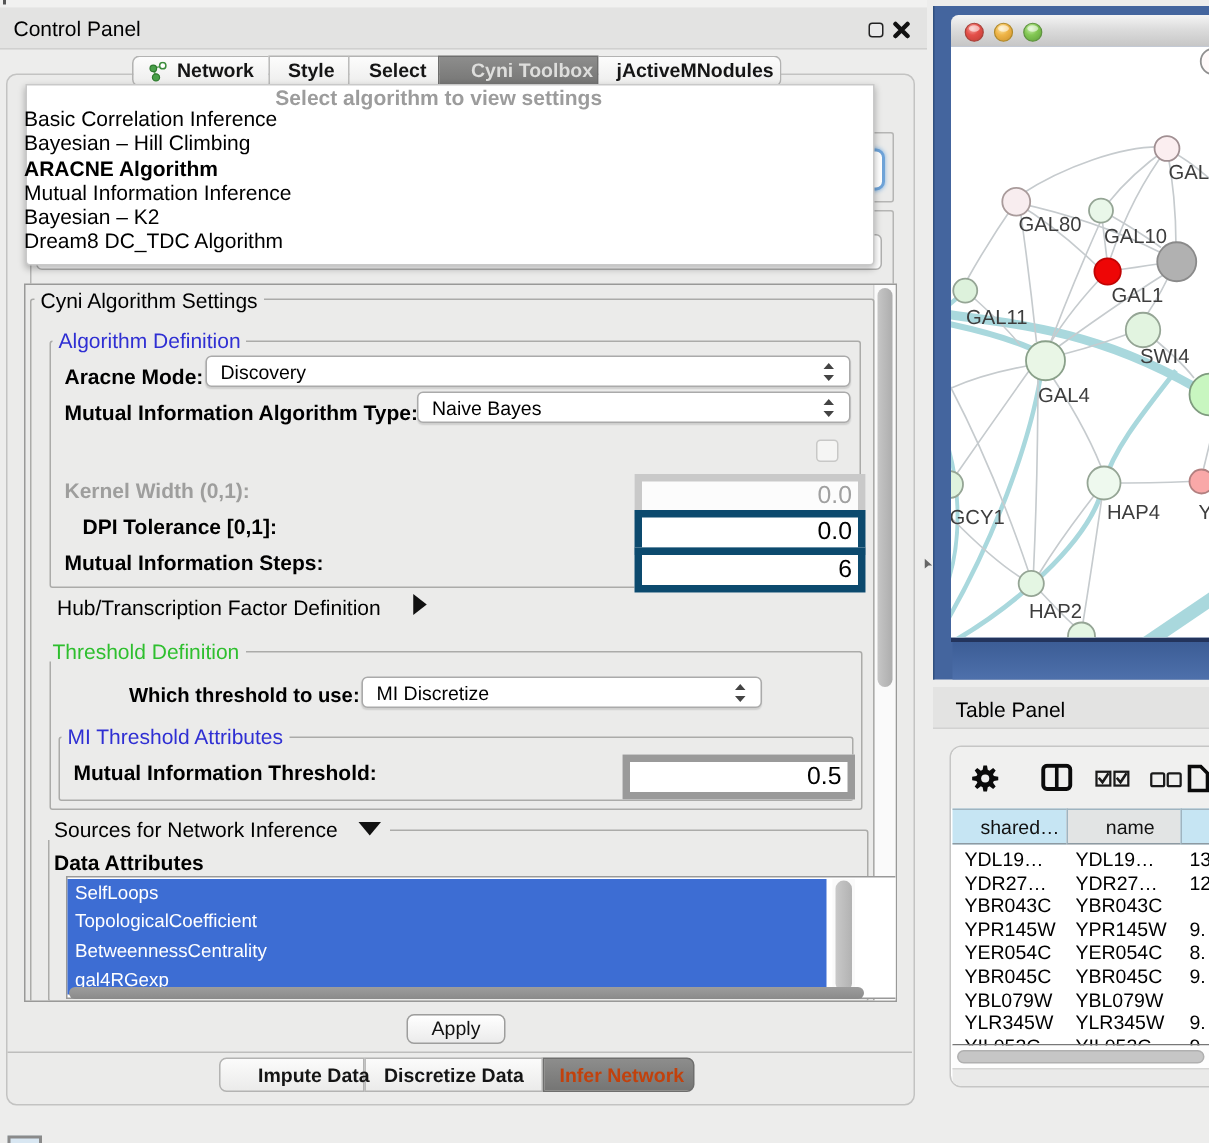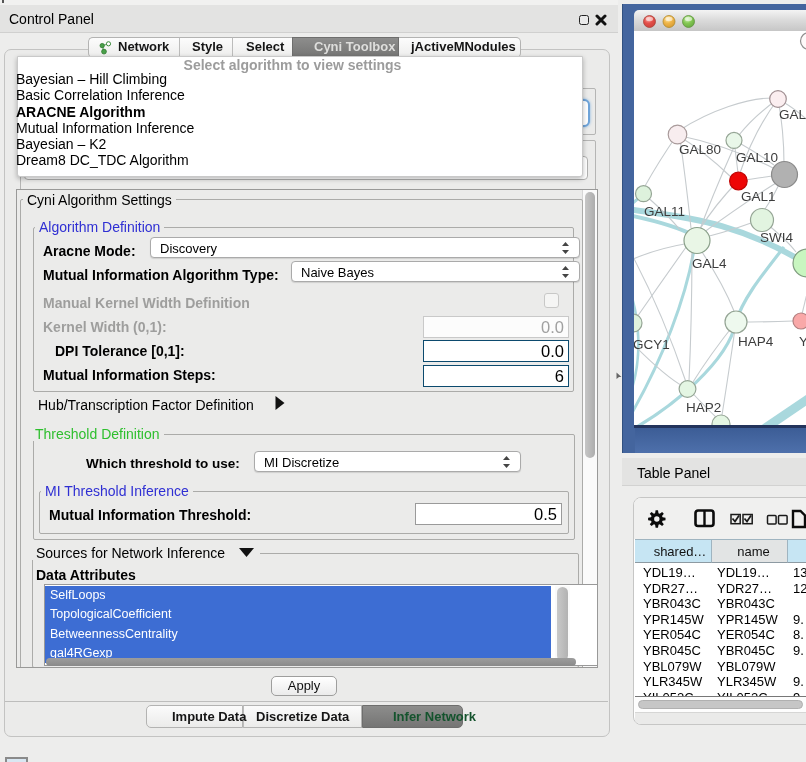--- a/index.html
+++ b/index.html
@@ -3,25 +3,25 @@
 <meta charset="utf-8">
 <style>
   html,body{margin:0;padding:0;}
   body{width:806px;height:762px;position:relative;overflow:hidden;
        background:#ededec;font-family:"Liberation Sans",sans-serif;}
   .abs{position:absolute;}
   .lbl{font-size:14px;color:#000;white-space:nowrap;}
   .abs div{white-space:nowrap;}
   .bold{font-weight:bold;}
   .combo{position:absolute;background:#fff;border:1px solid #aaa;border-radius:4px;
-         box-shadow:0 1px 1px rgba(0,0,0,0.12);margin-left:13px;}
+         box-shadow:0 1px 1px rgba(0,0,0,0.12);}
   .combo .ctext{position:absolute;left:9px;top:50%;transform:translateY(-50%);
          font-size:13px;color:#000;white-space:nowrap;}
   .arrows{position:absolute;right:9px;top:50%;transform:translateY(-50%);width:9px;}
-  .fld{position:absolute;background:#fff;border:1px solid #0c4a6e;
+  .fld{position:absolute;background:#fff;border:5px solid #0c4a6e;
        font-size:16.5px;color:#000;text-align:right;}
   .fld span{position:absolute;right:4px;top:50%;transform:translateY(-50%);}
   .grp{position:absolute;border:1px solid #ababa9;border-radius:2px;}
   .gtitle{position:absolute;background:#ebebea;padding:0 4px;font-size:14px;
           line-height:13px;white-space:nowrap;}
 </style>
 </head>
 <body>
 
 <div class="abs" style="left:0;top:0;width:618px;height:5px;background:#f1f1f0;"></div>
@@ -165,22 +165,22 @@
 </div>
 
 <div class="abs" style="left:20px;top:88px;width:574px;height:45px;border:1px solid #b5b5b4;border-radius:2px;"></div>
 <div class="abs" style="left:430px;top:99px;width:156px;height:24px;background:#fff;border:2.5px solid #6ea3d8;border-radius:6px;box-shadow:0 0 3px #7fb2e2;"></div>
 <div class="abs" style="left:20px;top:140px;width:574px;height:50px;border:1px solid #b5b5b4;border-radius:2px;"></div>
 <div class="abs" style="left:24px;top:156px;width:562px;height:22px;background:#fff;border:1px solid #b0b0af;border-radius:4px;"></div>
 
 <div class="abs" style="left:17px;top:56px;width:564px;height:119px;background:#fff;border:1px solid #c9c9c9;border-radius:0 0 3px 3px;box-shadow:0 2px 5px rgba(0,0,0,0.28);"></div>
 <div class="abs" style="left:17px;top:57px;width:551px;text-align:center;font-size:14px;color:#9c9c9c;font-weight:bold;">Select algorithm to view settings</div>
 <div class="abs" style="left:16px;top:71px;font-size:14px;line-height:16.3px;color:#000;">
+  <div>Basic Correlation Inference</div>
   <div>Bayesian – Hill Climbing</div>
-  <div>Basic Correlation Inference</div>
   <div style="font-weight:bold;">ARACNE Algorithm</div>
   <div>Mutual Information Inference</div>
   <div>Bayesian – K2</div>
   <div>Dream8 DC_TDC Algorithm</div>
 </div>
 
 <div class="abs" style="left:16px;top:189px;width:582px;height:479px;border:1px solid #999998;background:#ebebea;box-sizing:border-box;overflow:hidden;">
 
  <div class="abs" style="left:565px;top:0;width:15px;height:477px;background:#fafafa;border-left:1px solid #d6d6d6;"></div>
  <div class="abs" style="left:567.5px;top:2px;width:10px;height:266px;background:linear-gradient(90deg,#c6c6c6,#adadad);border-radius:5px;"></div>
@@ -198,21 +198,20 @@
         <path d="M4.5 0.5 L8 4.5 L1 4.5 Z M4.5 12.5 L8 8.5 L1 8.5 Z" fill="#444"></path>
       </svg>
  </div>
  <div class="abs lbl bold" style="left:26px;top:77px;">Mutual Information Algorithm Type:</div>
  <div class="combo" style="left:261px;top:71px;width:289px;height:21px;box-sizing:border-box;">
    <div class="ctext">Naive Bayes</div>
    <svg class="arrows" width="9" height="13" viewBox="0 0 9 13">
         <path d="M4.5 0.5 L8 4.5 L1 4.5 Z M4.5 12.5 L8 8.5 L1 8.5 Z" fill="#444"></path>
       </svg>
  </div>
- <div class="abs lbl bold" style="left:26px;top:105px;color:#9e9e9d;">Manual Kernel Width Definition</div>
  <div class="abs" style="left:527px;top:103px;width:13px;height:13px;border:1px solid #c8c8c7;border-radius:3px;background:#f5f5f4;"></div>
  <div class="abs lbl bold" style="left:26px;top:129px;color:#9e9e9d;">Kernel Width (0,1):</div>
  <div class="fld" style="left:406px;top:126px;width:144px;height:20px;background:#fcfcfc;border-color:#c9c9c9;color:#a0a0a0;">
       <span>0.0</span>
     </div>
  <div class="abs lbl bold" style="left:14px;top:153px;margin-left:24px;">DPI Tolerance [0,1]:</div>
  <div class="fld" style="left:406px;top:150px;width:144px;height:20px;">
       <span>0.0</span>
     </div>
  <div class="abs lbl bold" style="left:26px;top:177px;">Mutual Information Steps:</div>
@@ -228,21 +227,21 @@
  <div class="grp" style="left:16px;top:244px;width:540px;height:104px;"></div>
  <div class="gtitle" style="left:14px;top:238px;color:#2ebf2e;">Threshold Definition</div>
  <div class="abs lbl bold" style="left:69px;top:266px;font-size:13.5px;">Which threshold to use:</div>
  <div class="combo" style="left:224px;top:261px;width:267px;height:21px;box-sizing:border-box;">
    <div class="ctext">MI Discretize</div>
    <svg class="arrows" width="9" height="13" viewBox="0 0 9 13">
         <path d="M4.5 0.5 L8 4.5 L1 4.5 Z M4.5 12.5 L8 8.5 L1 8.5 Z" fill="#444"></path>
       </svg>
  </div>
  <div class="grp" style="left:22px;top:301px;width:528px;height:41px;"></div>
- <div class="gtitle" style="left:24px;top:295px;color:#2f2fd3;">MI Threshold Inference</div>
+ <div class="gtitle" style="left:24px;top:295px;color:#2f2fd3;">MI Threshold Attributes</div>
  <div class="abs lbl bold" style="left:32px;top:317px;">Mutual Information Threshold:</div>
  <div class="fld" style="left:398px;top:313px;width:145px;height:20px;border-color:#9a9a9a;">
       <span>0.5</span>
     </div>
 
  <div class="grp" style="left:15px;top:363px;width:545px;height:113px;"></div>
  <div class="gtitle" style="left:15px;top:357px;">Sources for Network Inference</div>
  <svg class="abs" style="left:211px;top:357px;background:#ebebea;padding:0 5px 2px 10px;" width="17" height="11" viewBox="0 0 17 11">
       <path d="M1 1 L16 1 L8.5 10 Z" fill="#111"></path>
     </svg>
@@ -261,21 +260,21 @@
 </div>
 
 <div class="abs" style="left:271px;top:676px;width:66px;height:20px;background:linear-gradient(#ffffff,#ebebeb);border:1px solid #9e9e9d;border-radius:5px;box-sizing:border-box;text-align:center;font-size:13px;color:#111;line-height:18px;">Apply</div>
 <div class="abs" style="left:5px;top:701px;width:603px;height:1px;background:#bdbdbc;"></div>
 <div class="abs" style="left:146px;top:705px;height:23px;">
   <div class="abs" style="left:0;top:0;width:97px;height:23px;background:linear-gradient(#fbfbfb,#ebebea);border:1px solid #b3b3b2;border-radius:5px 0 0 5px;box-sizing:border-box;"></div>
   <div class="abs" style="left:97px;top:0;width:119px;height:23px;background:linear-gradient(#fbfbfb,#ebebea);border:1px solid #b3b3b2;border-left:1px solid #bcbcbb;box-sizing:border-box;"></div>
   <div class="abs" style="left:216px;top:0;width:101px;height:23px;background:linear-gradient(#8d8d8c,#757574);border:1px solid #6e6e6d;border-radius:0 5px 5px 0;box-sizing:border-box;"></div>
   <div class="abs" style="left:10px;top:4px;font-size:13px;font-weight:600;color:#151515;white-space:nowrap;padding-left:16px;">Impute Data</div>
   <div class="abs" style="left:110px;top:4px;font-size:13px;font-weight:600;color:#151515;white-space:nowrap;">Discretize Data</div>
-  <div class="abs" style="left:227px;top:4px;font-size:13px;font-weight:600;color:#14532d;white-space:nowrap;margin-left:20px;">Infer Network</div>
+  <div class="abs" style="left:227px;top:4px;font-size:13px;font-weight:600;color:#c2410c;white-space:nowrap;">Infer Network</div>
 </div>
 
 <div class="abs" style="left:622px;top:458px;width:184px;height:27px;background:#e3e3e2;border-bottom:1px solid #d2d2d1;"></div>
 <div class="abs lbl" style="left:637px;top:465px;">Table Panel</div>
 
 <div class="abs" style="left:633px;top:497px;width:180px;height:228px;background:#fff;border:1px solid #c6c6c5;border-radius:8px 0 0 8px;box-sizing:border-box;overflow:hidden;">
 
   <div class="abs" style="left:0;top:0;width:180px;height:41px;background:#f0f0ef;"></div>
 
   <svg class="abs" style="left:13px;top:11px;" width="170" height="20" viewBox="0 0 170 20">

